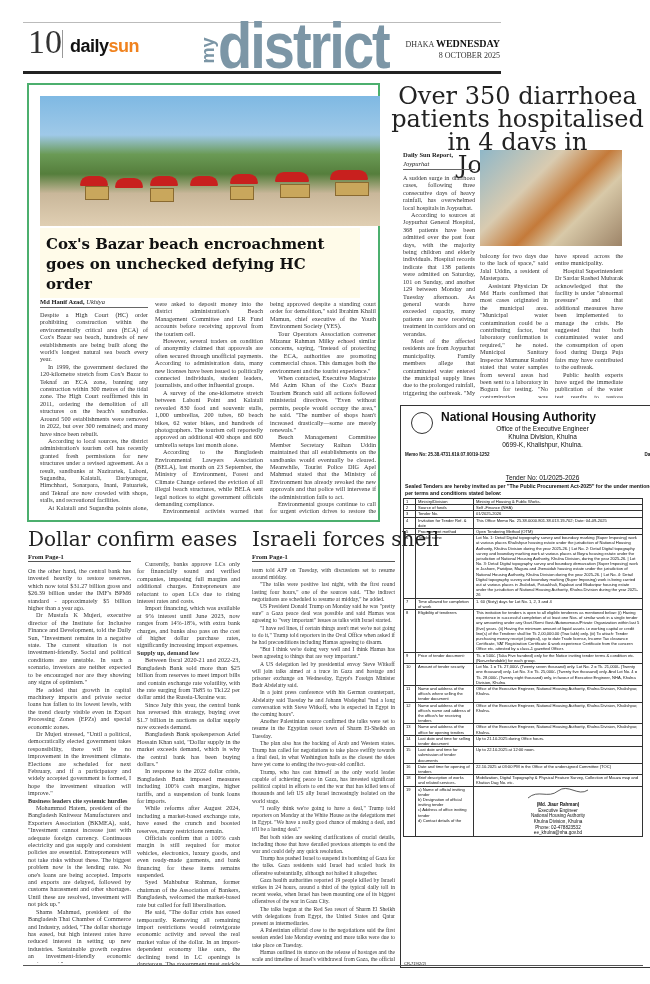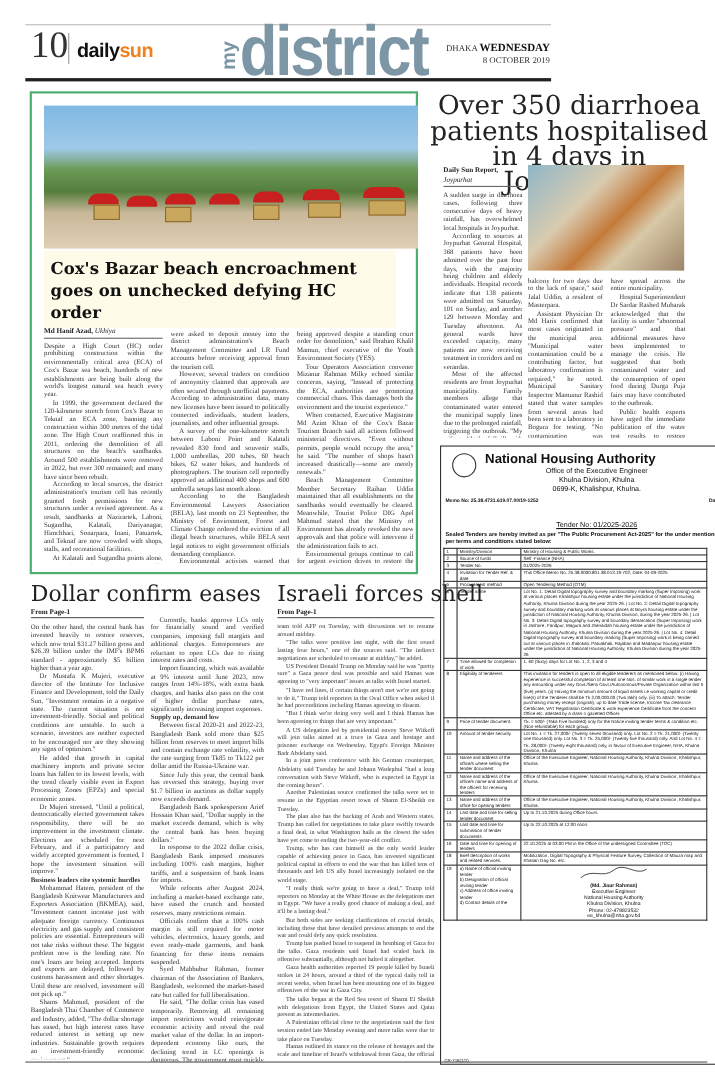--- a/index.html
+++ b/index.html
@@ -57,21 +57,21 @@
 <body>
 
 <div class="abs" id="topline"></div>
 <div class="abs" id="pageno">10</div>
 <div class="abs" id="pn-sep"></div>
 <div class="abs" id="dslogo"><span class="d">daily</span><span class="s">sun</span></div>
 <div class="abs" id="mydistrict">
     <span class="my">my</span>
     <span class="dist">district</span>
   </div>
-<div class="abs" id="dateline"><span>DHAKA</span> <b>WEDNESDAY</b><br><span>8 OCTOBER 2019</span></div>
+<div class="abs" id="dateline"><span>DHAKA</span> <b>WEDNESDAY</b><br><span>8 OCTOBER 2025</span></div>
 <div class="abs" id="masthead-rule"></div>
 
 <div class="abs" id="cox-box"></div>
 <div class="abs" id="cox-photo">
   <div class="umb" style="left:40px;top:80px"></div>
   <div class="umb" style="left:75px;top:82px"></div>
   <div class="umb" style="left:110px;top:80px"></div>
   <div class="umb" style="left:150px;top:80px"></div>
   <div class="umb" style="left:190px;top:78px"></div>
   <div class="umb" style="left:235px;top:76px;width:34px"></div>

